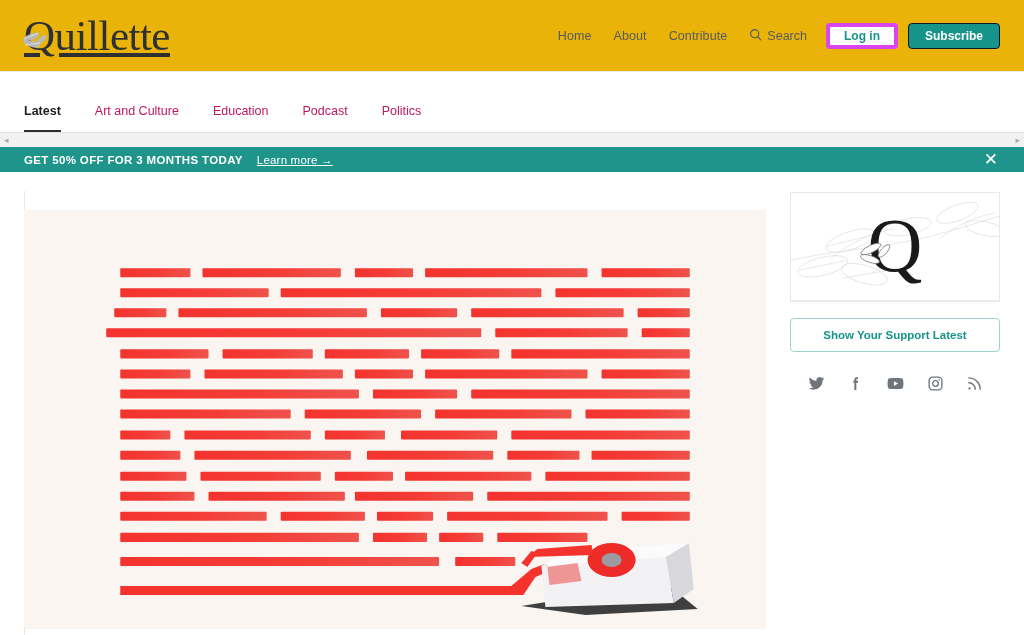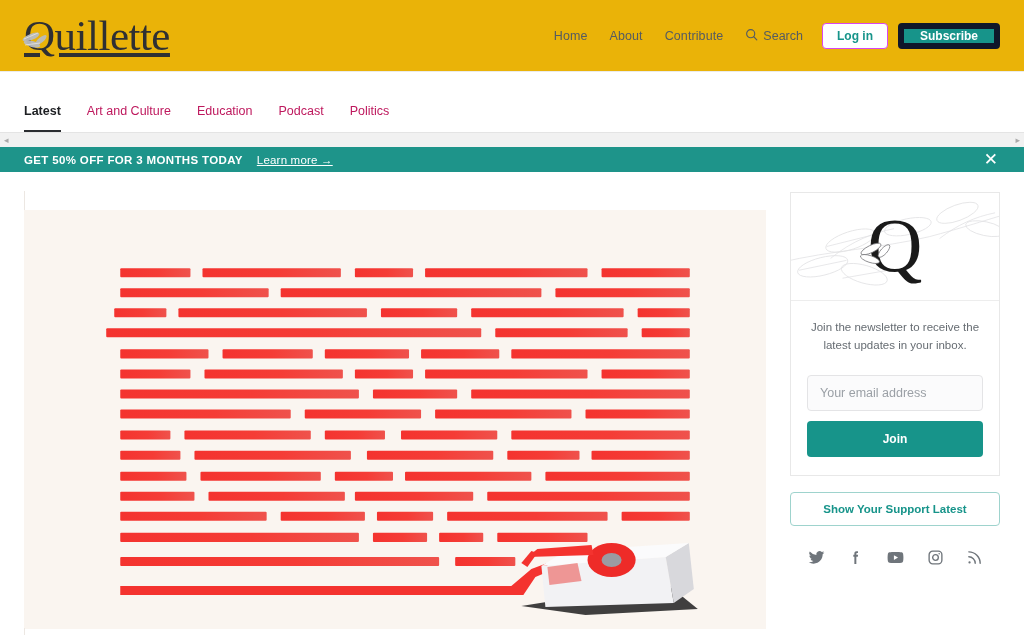--- a/index.html
+++ b/index.html
@@ -69,43 +69,43 @@
     line-height: 24px;
     display: inline-flex;
     align-items: center;
     justify-content: center;
     text-decoration: none;
     white-space: nowrap;
     cursor: pointer;
   }
   .btn-outline {
     color: #17948a;
-    border: 1px solid #d946ef;
+    border: 4px solid #d946ef;
     background: #fff;
     margin-left: 8px;
   }
   .btn-solid {
     color: #fff;
     background: #17948a;
-    border: 6px solid #0f172a;
+    border: 1px solid #0f172a;
     margin-left: 10px;
     padding: 0 16px;
   }
 
   
   .tabs-wrap {
     background: #fff;
     position: relative;
   }
   .tabs {
     display: flex;
     align-items: flex-end;
     padding: 0 24px;
     height: 60px;
-    gap: 0;
+    gap: 8px;
   }
   .tab {
     font-size: 12.5px;
     color: #be185d;
     text-decoration: none;
     padding: 0 13px 14px 13px;
     position: relative;
     white-space: nowrap;
   }
   .tab:first-child { padding-left: 0; margin-left: 0; }
@@ -480,25 +480,20 @@
           <svg width="40" height="30" viewBox="0 0 40 30" aria-hidden="true">
             <g fill="#ffffff" stroke="#6e6e72" stroke-width="0.7">
               <ellipse cx="14" cy="10" rx="11" ry="3.6" transform="rotate(-26 14 10)"></ellipse>
               <ellipse cx="13" cy="20" rx="10" ry="3.4" transform="rotate(18 13 20)"></ellipse>
               <ellipse cx="27" cy="12" rx="8" ry="3.1" transform="rotate(-48 27 12)"></ellipse>
             </g>
           </svg>
         </span>
       </div>
 
-      <div class="side-body">
-        <p class="side-desc">Join the newsletter to receive the latest updates in your inbox.</p>
-        <input class="email-input" type="email" placeholder="Your email address" style="">
-        <button class="join-btn">Join</button>
-      </div>
     </div>
 
     <a class="support-btn" href="#">Show Your Support Latest</a>
 
     <div class="socials">
       <a href="#">
         <svg width="17" height="17" viewBox="0 0 24 24" fill="currentColor" aria-hidden="true">
           <path d="M23 4.9c-.8.4-1.7.6-2.6.8a4.5 4.5 0 0 0 2-2.5c-.9.5-1.9.9-2.9 1.1a4.5 4.5 0 0 0-7.7 4.1A12.8 12.8 0 0 1 2.5 3.7a4.5 4.5 0 0 0 1.4 6 4.4 4.4 0 0 1-2-.6v.1c0 2.2 1.5 4 3.6 4.4a4.5 4.5 0 0 1-2 .1 4.5 4.5 0 0 0 4.2 3.1A9 9 0 0 1 1 18.7a12.7 12.7 0 0 0 6.9 2c8.3 0 12.8-6.9 12.8-12.8v-.6c.9-.6 1.7-1.4 2.3-2.4z"></path>
         </svg>
       </a>

